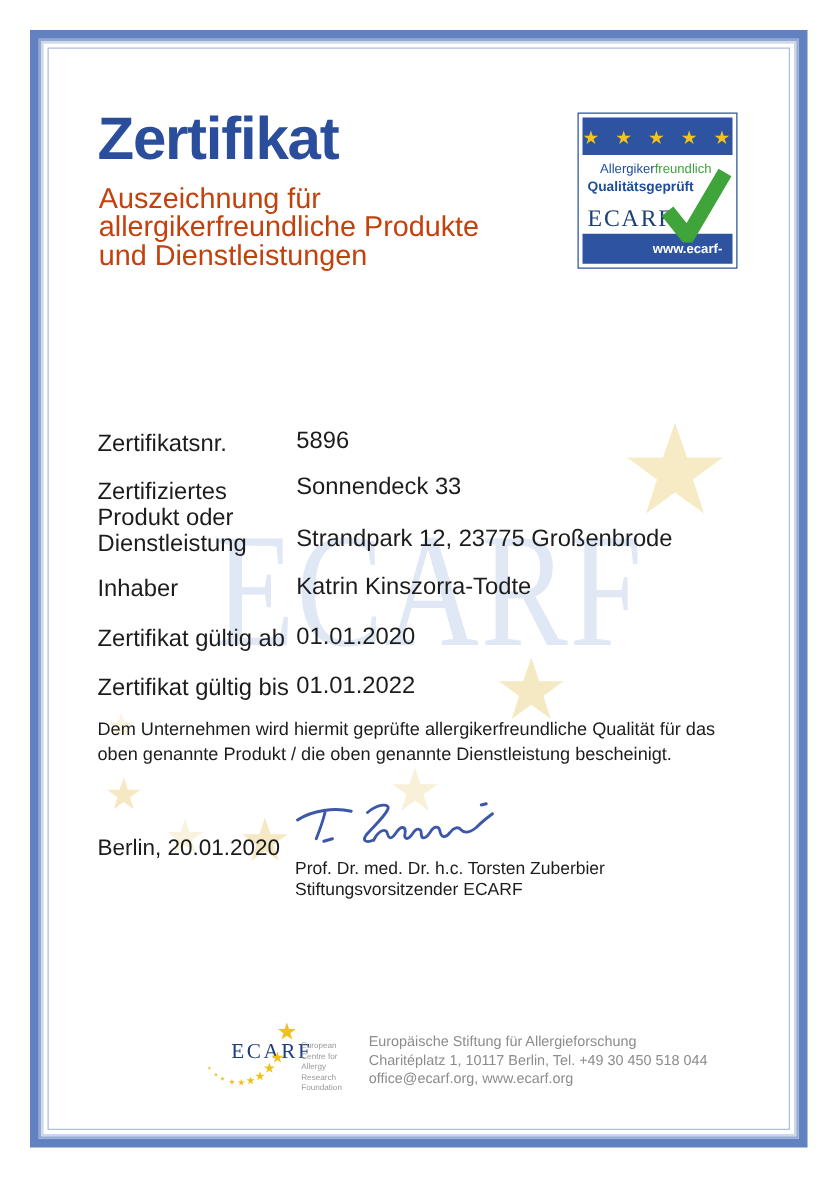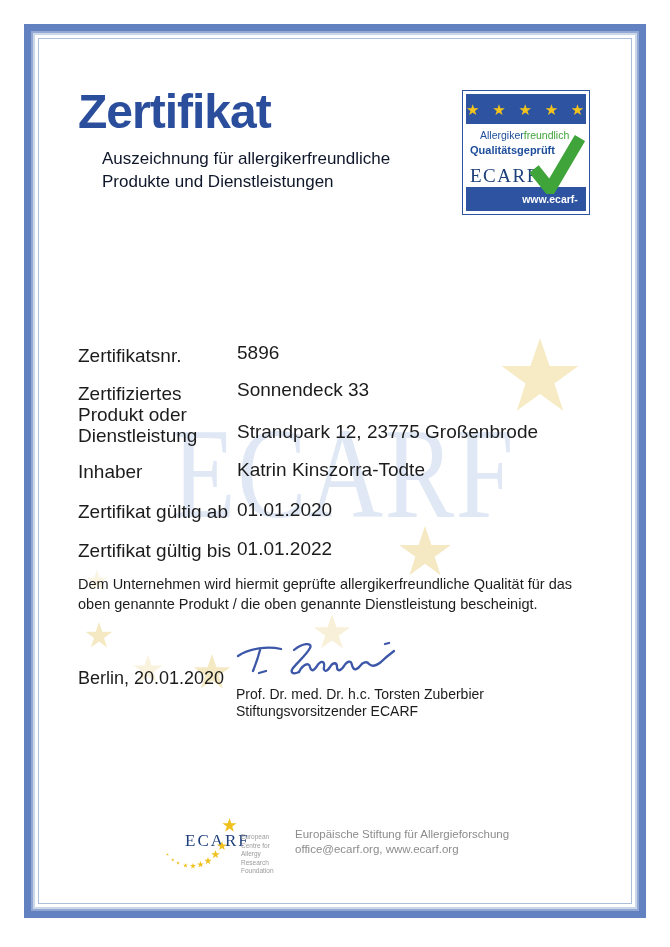--- a/index.html
+++ b/index.html
@@ -37,21 +37,21 @@
     clip-path:polygon(50% 0%, 62% 35%, 98% 35%, 68% 57%, 79% 91%, 50% 70%, 21% 91%, 32% 57%, 2% 35%, 38% 35%);
   }
 
   
   .title {
     position:absolute; left:78px; top:84px; z-index:2;
     font-size:48px; font-weight:bold; letter-spacing:-1px; color:#2b4e9c;
   }
   .subtitle {
     position:absolute; left:79px; top:147px; z-index:2;
-    font-size:17px; line-height:23px; color:#0f172a; width:330px;margin-left:23px;
+    font-size:23px; line-height:23px; color:#c2410c; width:330px;
   }
 
   
   .seal {
     position:absolute; left:462px; top:90px; width:128px; height:125px; z-index:2;
     border:1.5px solid #2d53a1; background:#ffffff; box-sizing:border-box;
     padding:3px; display:flex; flex-direction:column;
   }
   .seal-top {
     height:33px; background:#2d53a1; color:#f2c41d;
@@ -200,16 +200,17 @@
   </div>
   <div class="logo-caption">
     <div>European</div>
     <div>Centre for</div>
     <div>Allergy</div>
     <div>Research</div>
     <div>Foundation</div>
   </div>
   <div class="footer-address">
     <div>Europäische Stiftung für Allergieforschung</div>
+    <div>Charitéplatz 1, 10117 Berlin, Tel. +49 30 450 518 044</div>
     <div>office@ecarf.org, www.ecarf.org</div>
   </div>
 
 </div>
 
 </body></html>

